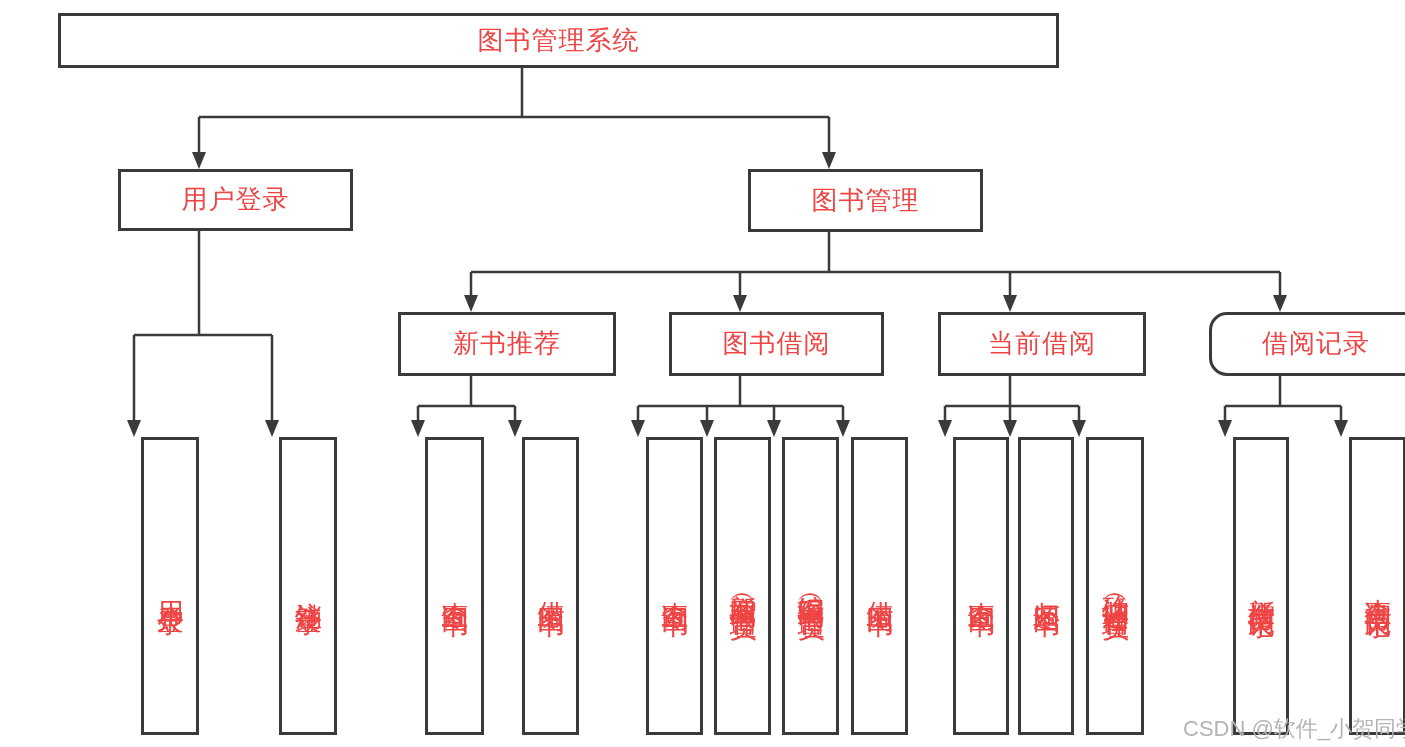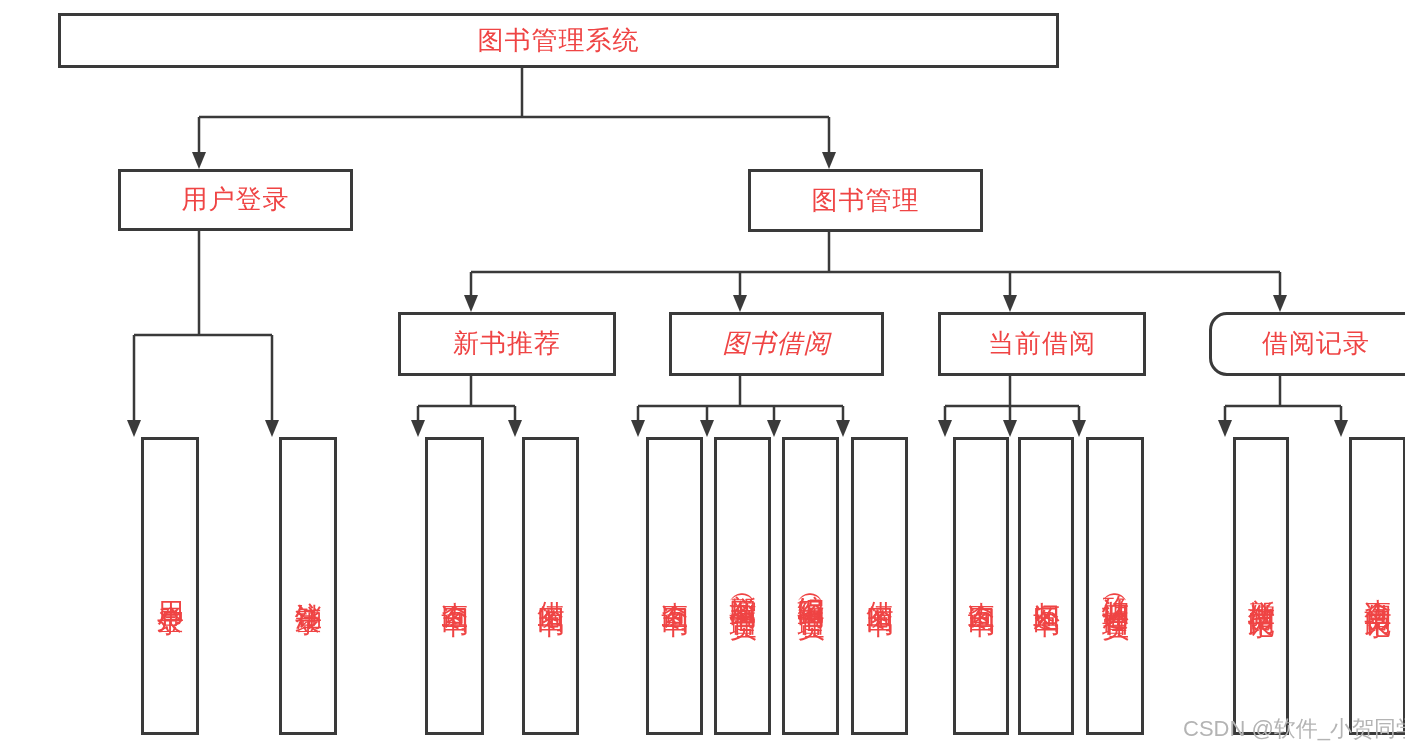--- a/index.html
+++ b/index.html
@@ -92,21 +92,21 @@
       <path d="M1341 437 l-7 -17 h14 z"></path>
     </g>
   </svg>
 
   <div class="box h-box" style="left:22px; top:13px; width:1001px; height:55px;">图书管理系统</div>
 
   <div class="box h-box" style="left:82px; top:169px; width:235px; height:62px;">用户登录</div>
   <div class="box h-box" style="left:712px; top:169px; width:235px; height:63px;">图书管理</div>
 
   <div class="box h-box" style="left:362px; top:312px; width:218px; height:64px;">新书推荐</div>
-  <div class="box h-box" style="left:633px; top:312px; width:215px; height:64px;font-style:italic;">图书借阅</div>
+  <div class="box h-box" style="left:633px; top:312px; width:215px; height:64px;">图书借阅</div>
   <div class="box h-box" style="left:902px; top:312px; width:208px; height:64px;">当前借阅</div>
   <div class="box h-box" style="left:1173px; top:312px; width:214px; height:64px;border-radius:18px;">借阅记录</div>
 
   <div class="box v-box" style="left:105px; top:437px; width:58px; height:298px;">用户登录</div>
   <div class="box v-box" style="left:243px; top:437px; width:58px; height:298px;">注销登录</div>
 
   <div class="box v-box" style="left:389px; top:437px; width:59px; height:298px;">查询图书</div>
   <div class="box v-box" style="left:486px; top:437px; width:57px; height:298px;">借阅图书</div>
 
   <div class="box v-box" style="left:610px; top:437px; width:57px; height:298px;">查询图书</div>

